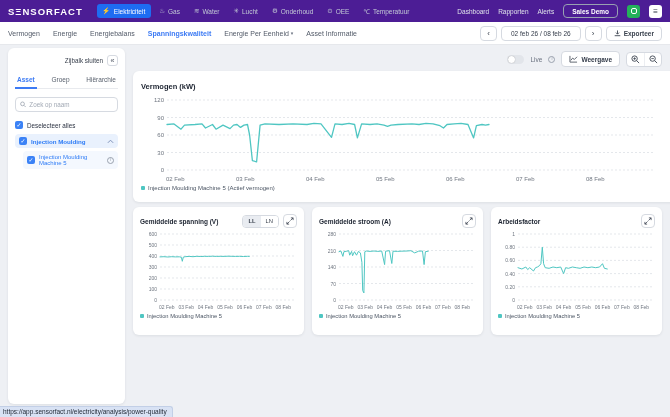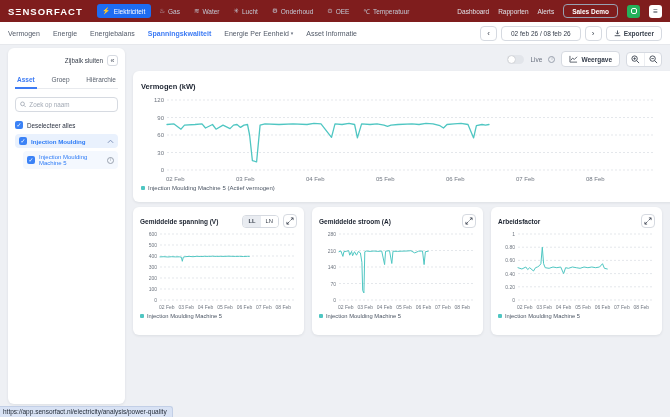--- a/index.html
+++ b/index.html
@@ -1,20 +1,20 @@
 <!DOCTYPE html>
 <html><head>
 <meta charset="utf-8">
 <style>
   * { margin:0; padding:0; box-sizing:border-box; }
   html,body { width:670px; height:417px; }
   body { position:relative; background:#eef0f4; font-family:"Liberation Sans", sans-serif; overflow:hidden; }
 
   
-  .topbar { position:absolute; left:0; top:0; width:670px; height:22px; background:#7f1d1d;
+  .topbar { position:absolute; left:0; top:0; width:670px; height:22px; background:#4c1d95;
             display:flex; align-items:center; padding:0 8px; }
   .logo { color:#fff; font-size:9.5px; font-weight:bold; letter-spacing:1px; }
   .nav { display:flex; gap:2px; margin-left:14px; }
   .nav-item { display:flex; align-items:center; gap:3px; color:#c3cad6; font-size:6.5px;
               padding:2.5px 6px; border-radius:3px; cursor:pointer; }
   .nav-item .glyph { font-size:6.5px; }
   .nav-item.active { background:#1e6cf2; color:#fff; }
   .top-right { margin-left:auto; display:flex; align-items:center; gap:9px; }
   .top-link { color:#dfe3ea; font-size:6.5px; cursor:pointer; }
   .sales-btn { border:1px solid #98a1b1; border-radius:4px; color:#fff; font-size:6.5px;

